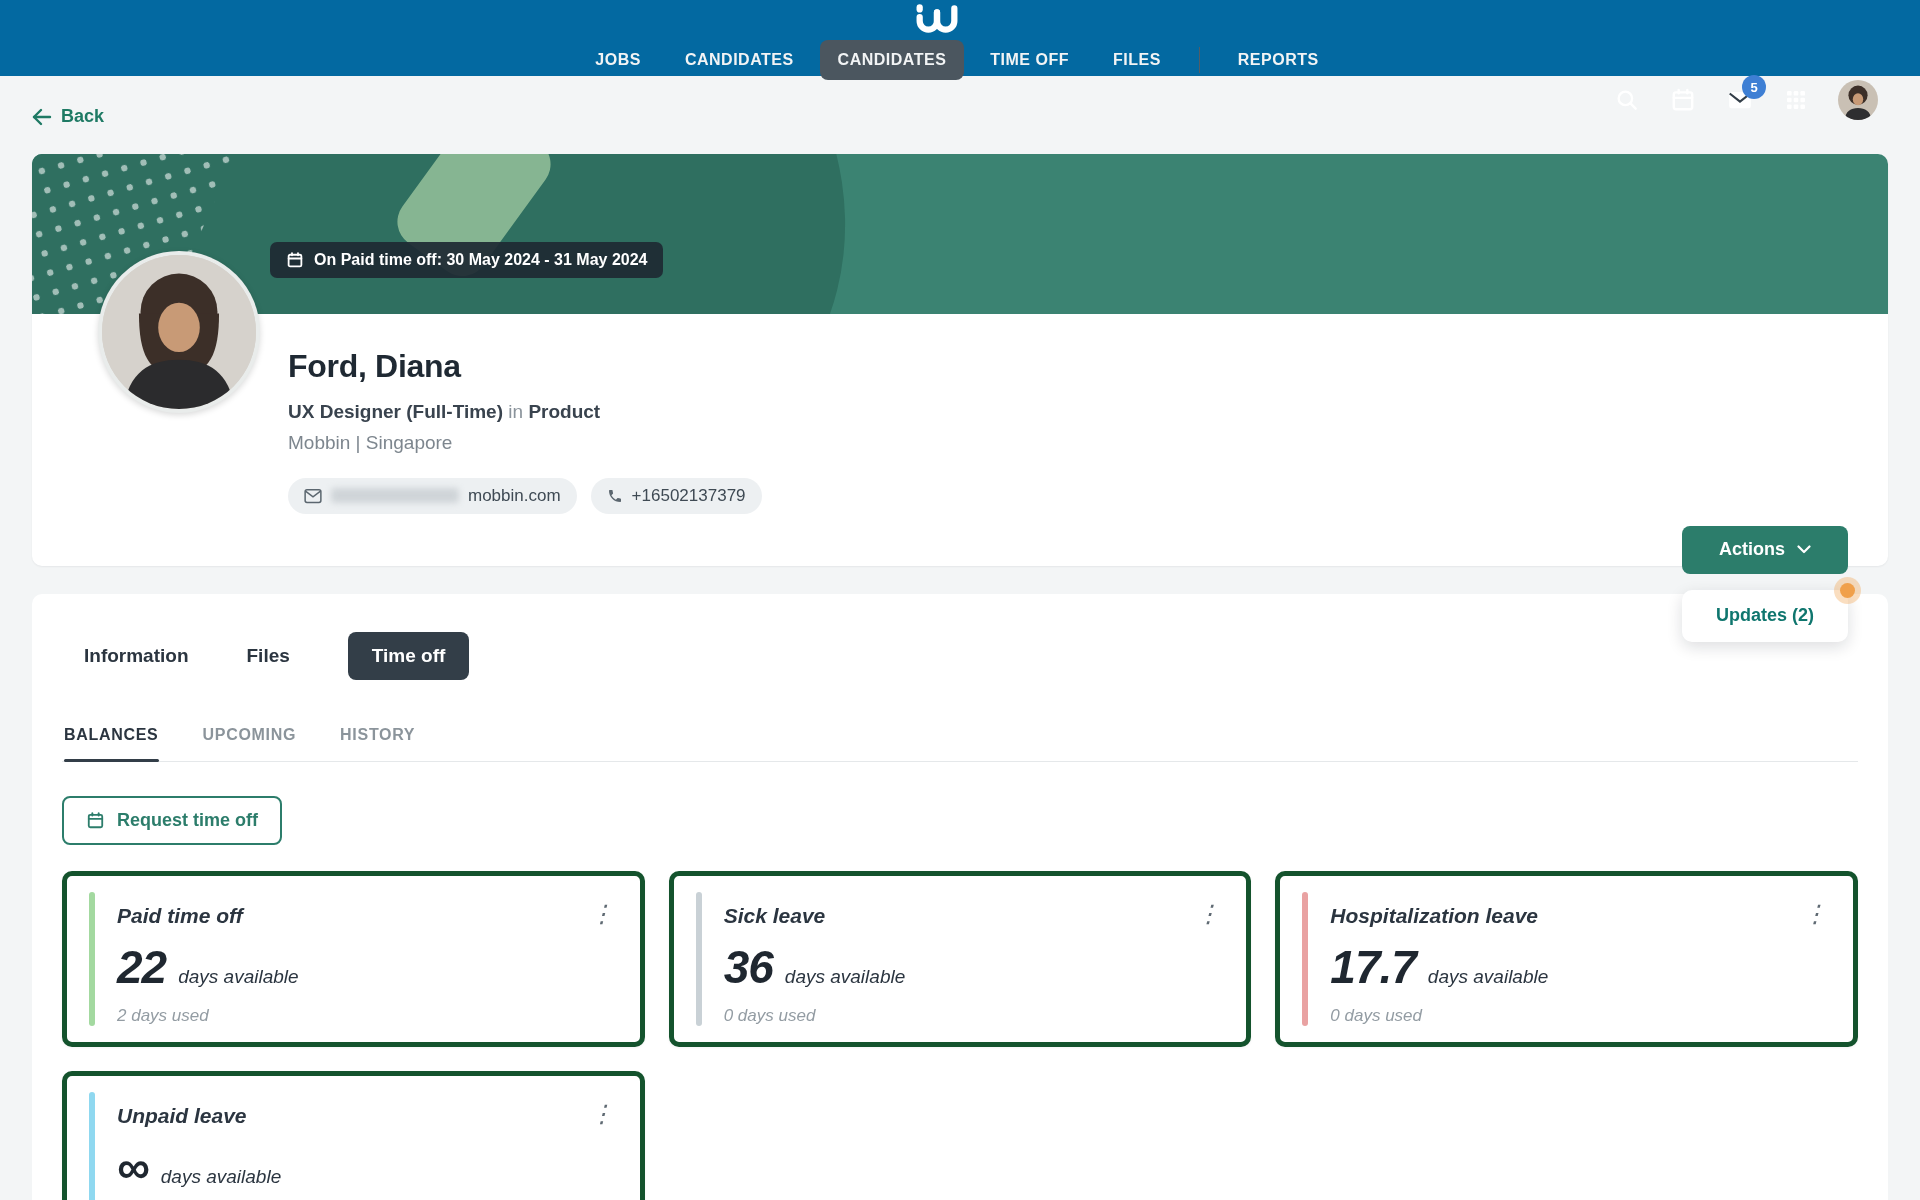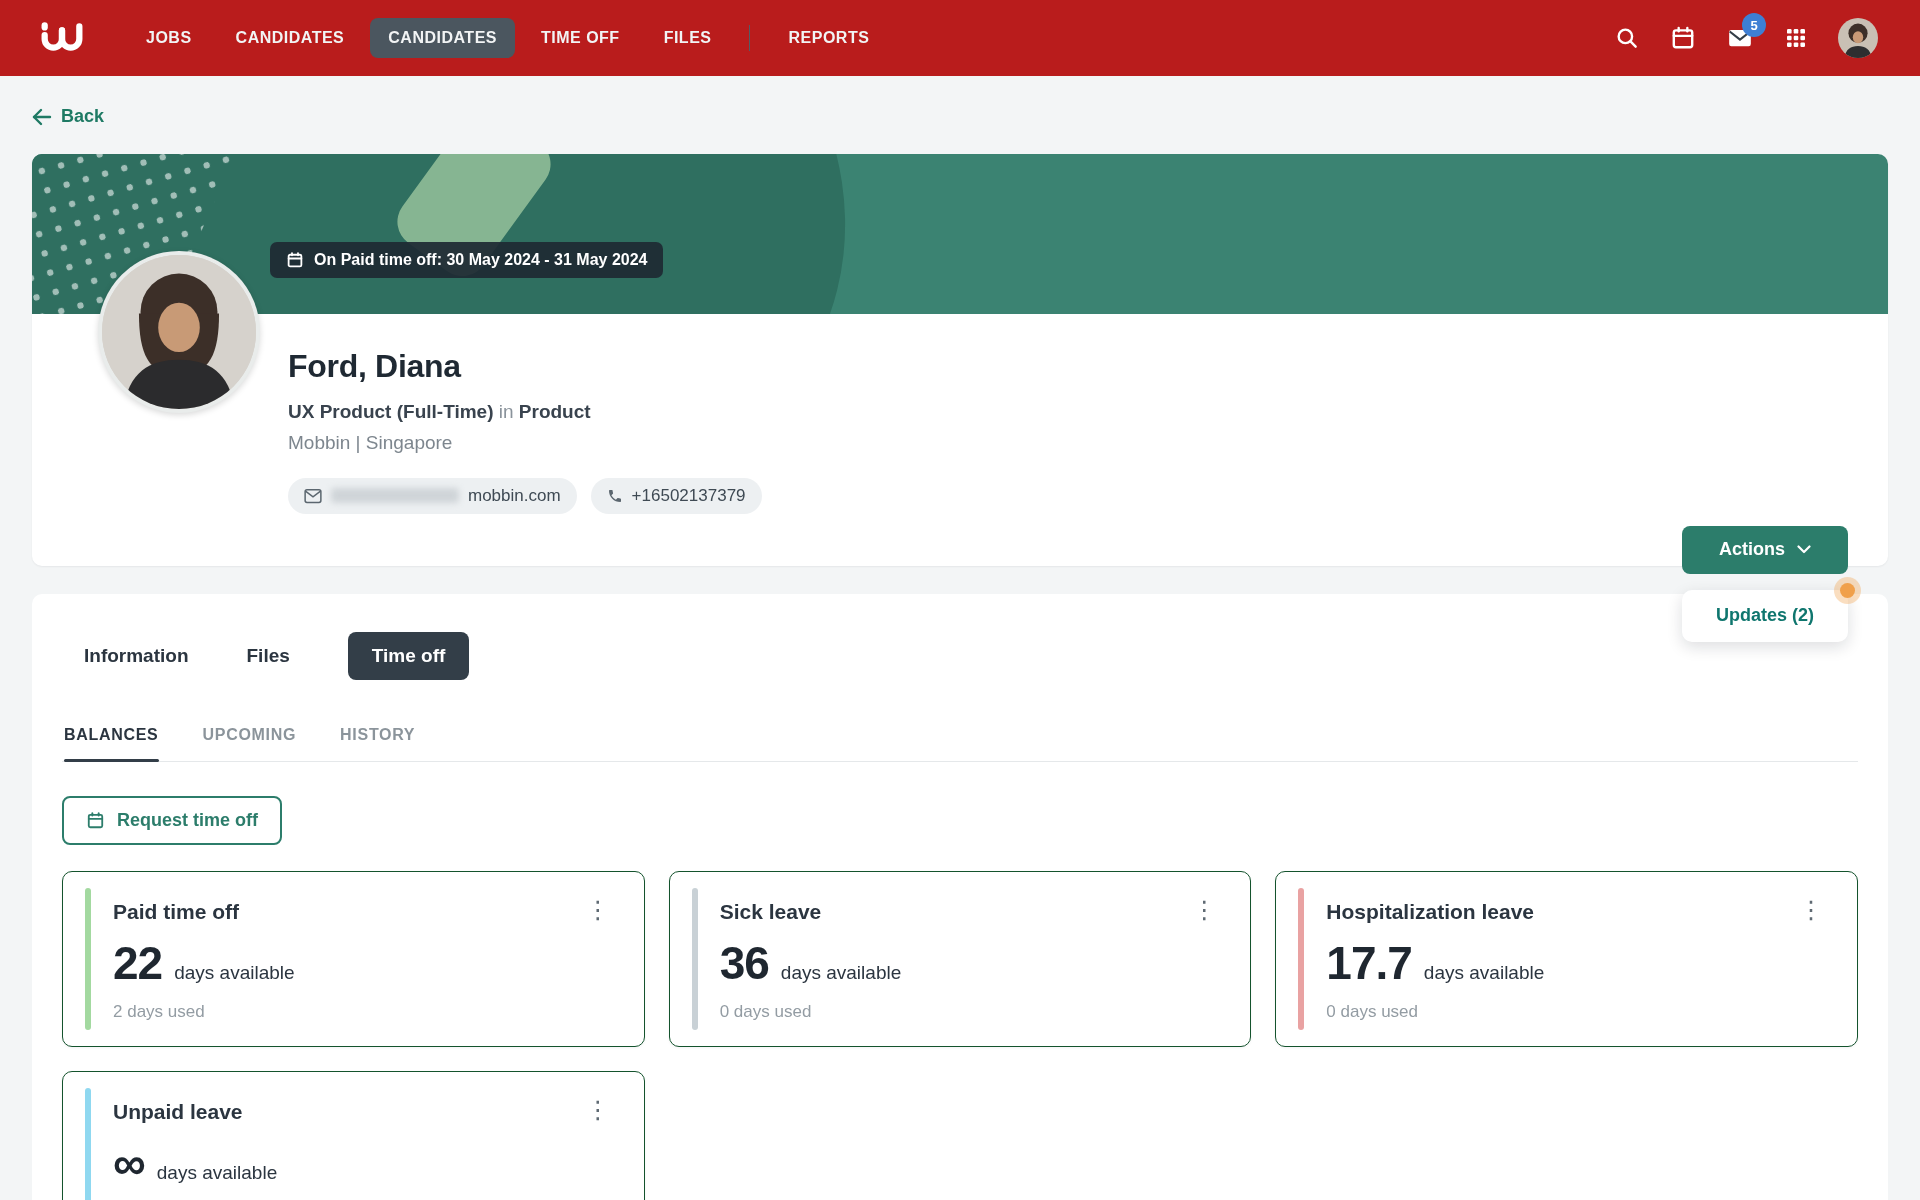--- a/index.html
+++ b/index.html
@@ -1,20 +1,20 @@
 <!DOCTYPE html>
 <html><head>
 <meta charset="utf-8">
 <style>
   * { margin:0; padding:0; box-sizing:border-box; }
   html,body { width:1920px; height:1200px; overflow:hidden; }
   body { background:#f3f5f6; font-family:"Liberation Sans", sans-serif; color:#2b3540; }
 
   
-  .topnav { height:76px; background:#b91c1c; display:flex; align-items:center; padding:0 42px 0 36px; }
+  .topnav { height:76px; background:#0369a1; display:flex; align-items:center; padding:0 42px 0 36px;flex-direction:column; }
   .logo { margin-right:40px; display:flex; align-items:center; cursor:pointer; }
   .nav-items { display:flex; align-items:center; gap:8px; }
   .nav-item { color:#f2f4f5; font-size:16px; font-weight:700; letter-spacing:.5px; padding:11px 18px; border-radius:8px; cursor:pointer; white-space:nowrap; }
   .nav-item.active { background:#4b565f; }
   .nav-divider { width:1px; height:26px; background:#525d66; margin:0 12px; }
   .nav-right { margin-left:auto; display:flex; align-items:center; gap:30px; }
   .nav-icon-btn { position:relative; display:flex; align-items:center; cursor:pointer; }
   .mail-badge { position:absolute; top:-12px; right:-12px; min-width:24px; height:24px; padding:0 6px; background:#3e7fd4; border-radius:12px; color:#fff; font-size:13px; font-weight:700; display:flex; align-items:center; justify-content:center; }
   .nav-avatar { width:40px; height:40px; border-radius:50%; overflow:hidden; cursor:pointer; flex:none; }
 
@@ -57,22 +57,22 @@
   .tab { font-size:19px; font-weight:700; color:#2b3540; cursor:pointer; }
   .tab.active { background:#333e48; color:#fff; padding:13px 24px; border-radius:8px; }
   .subtabs-row { display:flex; gap:44px; margin-top:46px; padding:0 0 0 2px; border-bottom:1px solid #e5e8ea; }
   .subtab { font-size:16px; font-weight:700; letter-spacing:.7px; color:#8b949b; padding-bottom:17px; cursor:pointer; position:relative; }
   .subtab.active { color:#2b3540; }
   .subtab.active::after { content:""; position:absolute; left:0; right:0; bottom:-1px; height:3px; background:#333e48; border-radius:2px; }
   .request-btn { margin-top:34px; display:inline-flex; align-items:center; gap:12px; background:#fff; border:2px solid #2c7d6b; color:#2c7d6b;
           border-radius:8px; padding:12px 22px; font-size:18px; font-weight:700; cursor:pointer; font-family:inherit; }
 
   .cards-grid { margin-top:26px; display:grid; grid-template-columns:repeat(3,1fr); gap:24px; }
-  .balance-card { position:relative; background:#fff; border:1px solid #14532d; border-radius:10px; box-shadow:0 1px 3px rgba(16,24,32,.05);
-          padding:28px 28px 26px 50px; height:176px; }
+  .balance-card { position:relative; background:#fff; border:5px solid #14532d; border-radius:10px; box-shadow:0 1px 3px rgba(16,24,32,.05);
+          padding:28px 20px 26px 50px; height:176px;font-style:italic; }
   .accent-bar { position:absolute; left:22px; top:16px; bottom:16px; width:6px; border-radius:3px; background:#ccc; }
   .card-head { display:flex; justify-content:space-between; align-items:flex-start; }
   .card-title { font-size:21px; font-weight:700; color:#2b3540; }
   .kebab { color:#5f6a73; font-size:24px; line-height:16px; cursor:pointer; padding:2px 6px; border-radius:6px; user-select:none; }
   .value-row { margin-top:16px; display:flex; align-items:baseline; gap:12px; }
   .card-value { font-size:46px; font-weight:700; color:#1f2730; letter-spacing:-1px; line-height:1; }
   .card-unit { font-size:19px; color:#2b3540; }
   .card-used { margin-top:16px; font-size:17px; color:#939ca3; }
 
   svg { display:block; }
@@ -181,21 +181,21 @@
       <circle cx="50" cy="37" r="25" fill="#3c2f28"></circle>
       <path d="M24 38 c0 26 6 40 26 40 s26-14 26-40 z" fill="#3c2f28"></path>
       <ellipse cx="50" cy="47" rx="13.5" ry="16" fill="#c89a76"></ellipse>
       <path d="M14 100 c3-24 17-32 36-32 s33 8 36 32 z" fill="#2b2b2d"></path>
     </svg>
   </div>
 
   <div class="profile-body">
     <h1 class="person-name">Ford, Diana</h1>
     <div class="role-line">
-      <b>UX Product (Full-Time)</b>
+      <b>UX Designer (Full-Time)</b>
       <span>in</span>
       <b>Product</b>
     </div>
     <div class="org-line">Mobbin | Singapore</div>
     <div class="pill-row">
       <span class="contact-pill">
         <span>
           <svg width="18" height="16" viewBox="0 0 24 20" fill="none" stroke="#5b666f" stroke-width="2">
             <rect x="1.5" y="1.5" width="21" height="17" rx="2.5"></rect>
               <path d="M2 3.5 L12 11 L22 3.5"></path>

